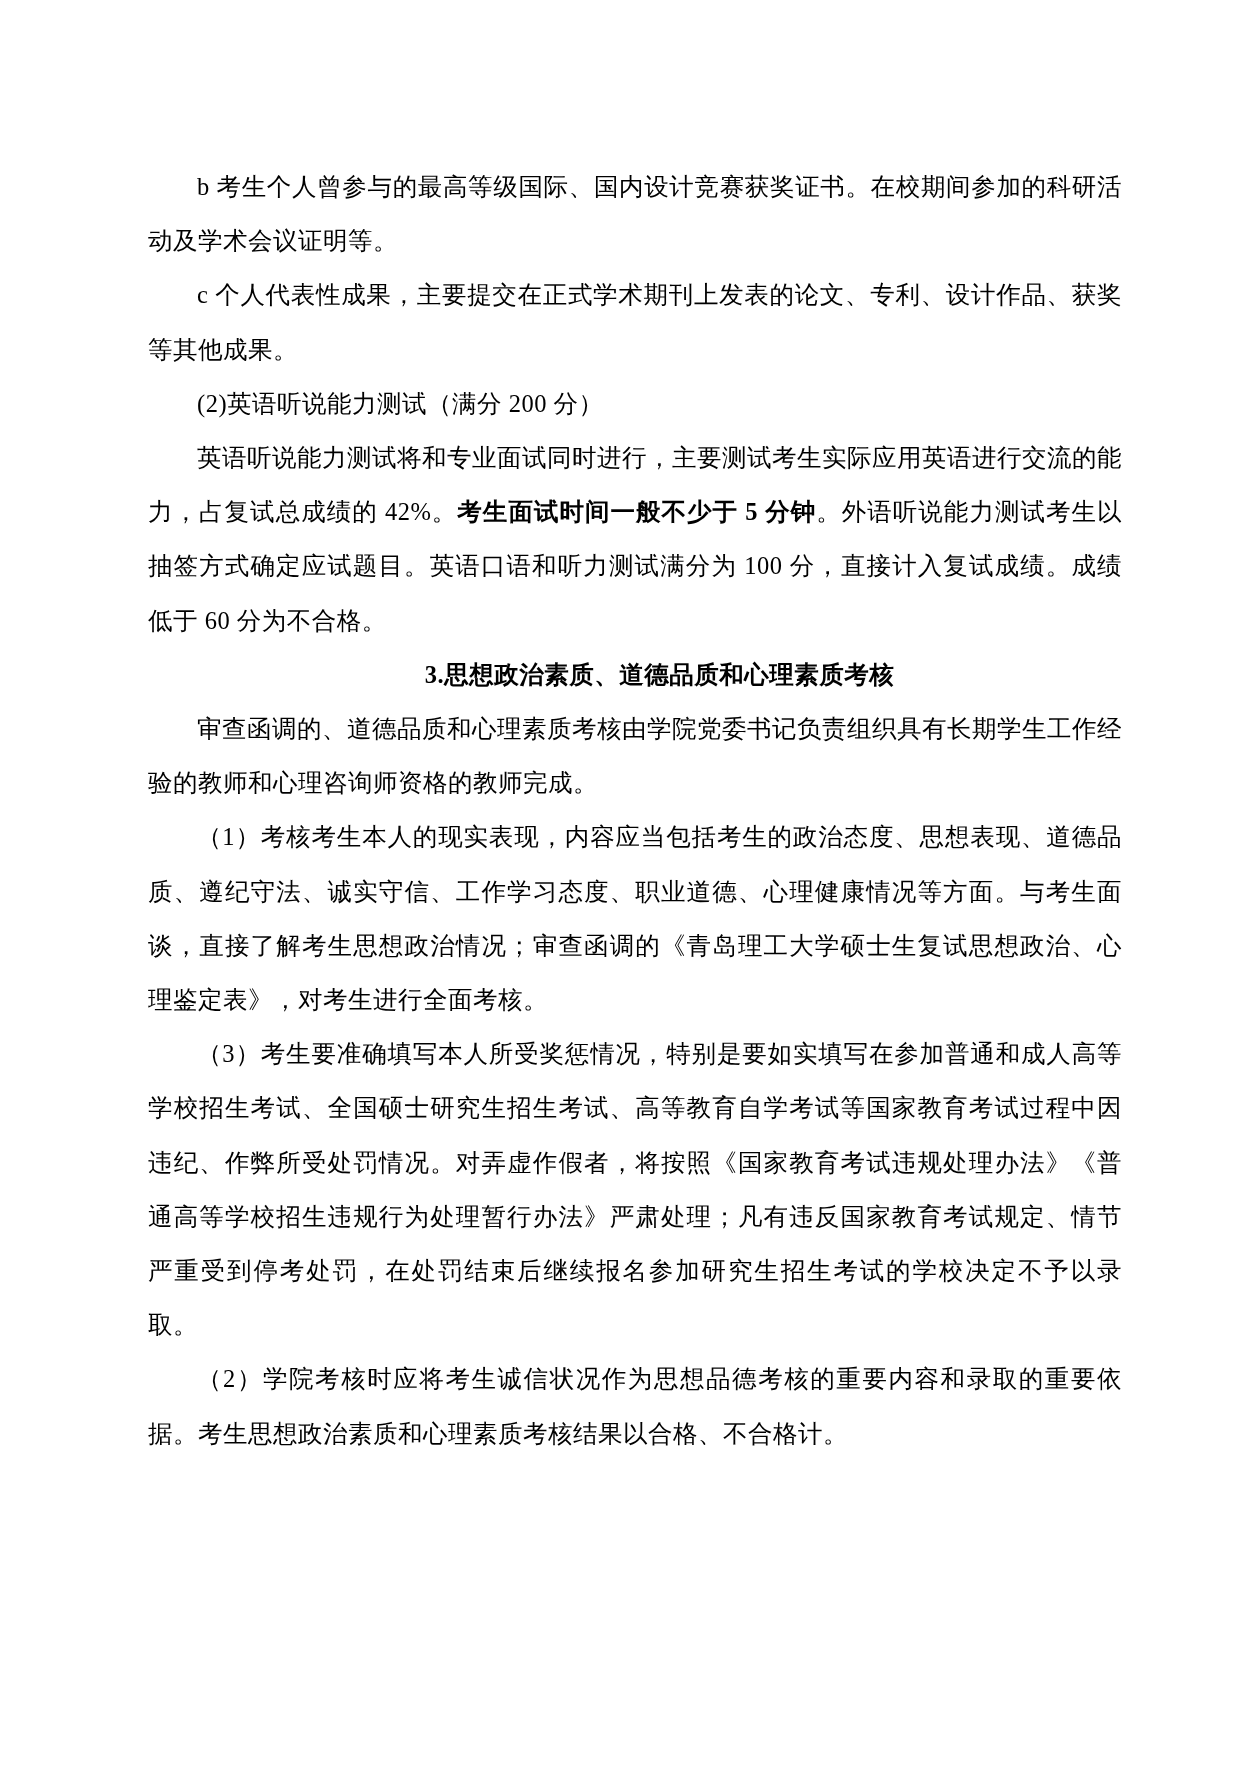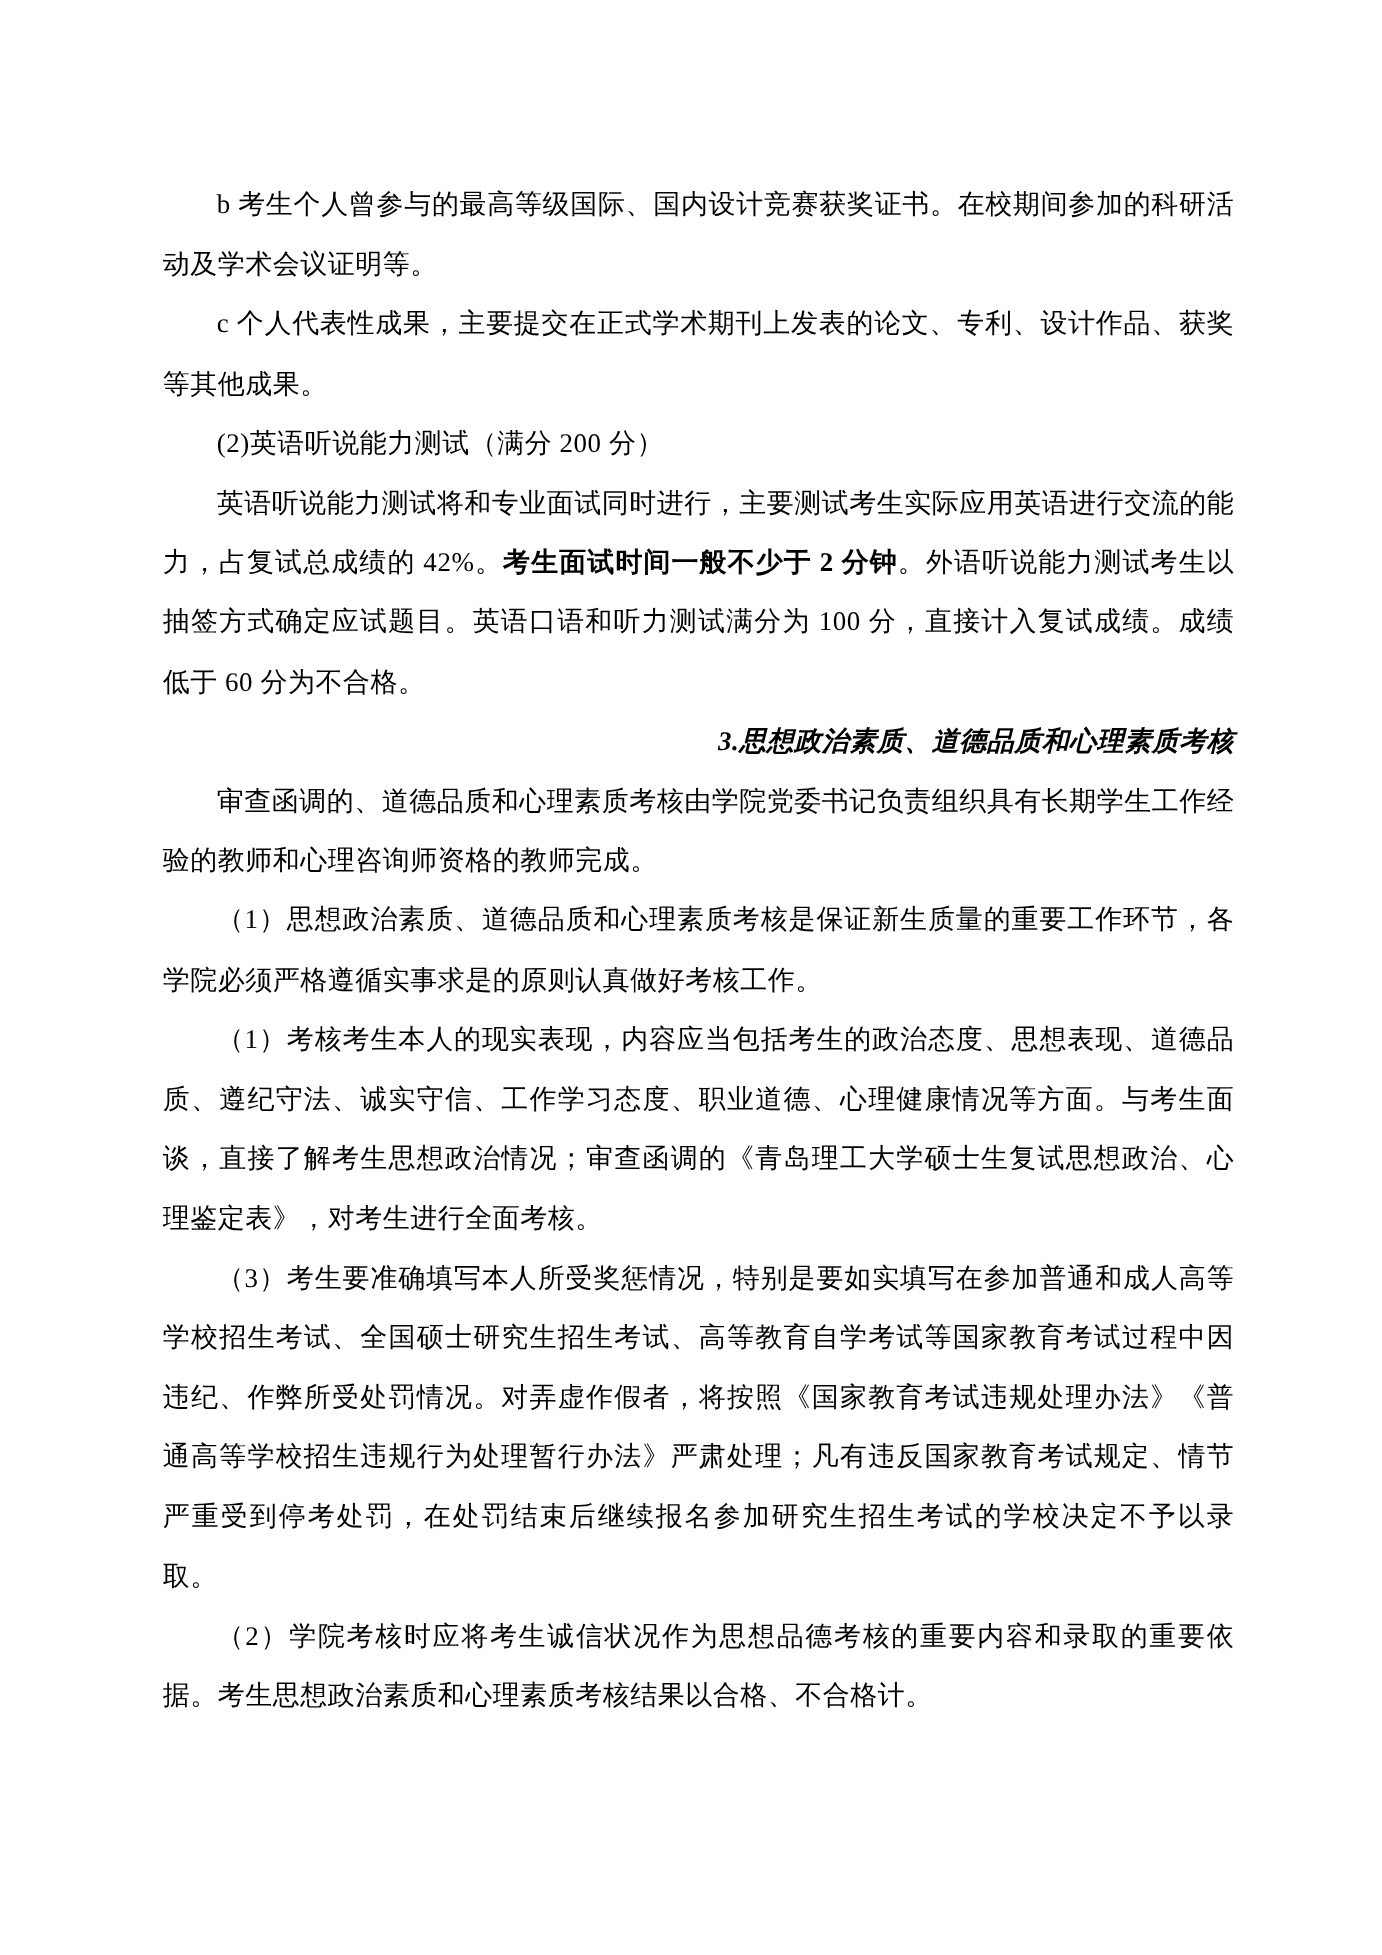--- a/index.html
+++ b/index.html
@@ -26,39 +26,37 @@
     margin: 0;
     font-size: 24.5px;
     line-height: 54.2px;
     text-align: justify;
     text-indent: 2em;
     word-break: break-all;
     letter-spacing: 0.5px;
   }
   .doc-body p.heading {
     font-weight: bold;
-    text-align: right;
-    font-style: italic;
+    text-align: center;
   }
   .run-bold {
     font-weight: bold;
   }
   .run-regular {
     font-weight: normal;
   }
 </style>
 </head>
 <body>
 
 <main class="page">
   <div class="doc-body" id="doc-body">
       <p><span class="run-regular">b 考生个人曾参与的最高等级国际、国内设计竞赛获奖证书。在校期间参加的科研活动及学术会议证明等。</span></p>
       <p><span class="run-regular">c 个人代表性成果，主要提交在正式学术期刊上发表的论文、专利、设计作品、获奖等其他成果。</span></p>
       <p><span class="run-regular">(2)英语听说能力测试（满分 200 分）</span></p>
-      <p><span class="run-regular">英语听说能力测试将和专业面试同时进行，主要测试考生实际应用英语进行交流的能力，占复试总成绩的 42%。</span><span class="run-bold">考生面试时间一般不少于 2 分钟</span><span class="run-regular">。外语听说能力测试考生以抽签方式确定应试题目。英语口语和听力测试满分为 100 分，直接计入复试成绩。成绩低于 60 分为不合格。</span></p>
+      <p><span class="run-regular">英语听说能力测试将和专业面试同时进行，主要测试考生实际应用英语进行交流的能力，占复试总成绩的 42%。</span><span class="run-bold">考生面试时间一般不少于 5 分钟</span><span class="run-regular">。外语听说能力测试考生以抽签方式确定应试题目。英语口语和听力测试满分为 100 分，直接计入复试成绩。成绩低于 60 分为不合格。</span></p>
       <p class="heading"><span class="run-bold">3.思想政治素质、道德品质和心理素质考核</span></p>
       <p><span class="run-regular">审查函调的、道德品质和心理素质考核由学院党委书记负责组织具有长期学生工作经验的教师和心理咨询师资格的教师完成。</span></p>
-      <p><span class="run-regular">（1）思想政治素质、道德品质和心理素质考核是保证新生质量的重要工作环节，各学院必须严格遵循实事求是的原则认真做好考核工作。</span></p>
       <p><span class="run-regular">（1）考核考生本人的现实表现，内容应当包括考生的政治态度、思想表现、道德品质、遵纪守法、诚实守信、工作学习态度、职业道德、心理健康情况等方面。与考生面谈，直接了解考生思想政治情况；审查函调的《青岛理工大学硕士生复试思想政治、心理鉴定表》，对考生进行全面考核。</span></p>
       <p><span class="run-regular">（3）考生要准确填写本人所受奖惩情况，特别是要如实填写在参加普通和成人高等学校招生考试、全国硕士研究生招生考试、高等教育自学考试等国家教育考试过程中因违纪、作弊所受处罚情况。对弄虚作假者，将按照《国家教育考试违规处理办法》《普通高等学校招生违规行为处理暂行办法》严肃处理；凡有违反国家教育考试规定、情节严重受到停考处罚，在处罚结束后继续报名参加研究生招生考试的学校决定不予以录取。</span></p>
       <p><span class="run-regular">（2）学院考核时应将考生诚信状况作为思想品德考核的重要内容和录取的重要依据。考生思想政治素质和心理素质考核结果以合格、不合格计。</span></p>
     </div>
 </main>
 
 </body></html>

